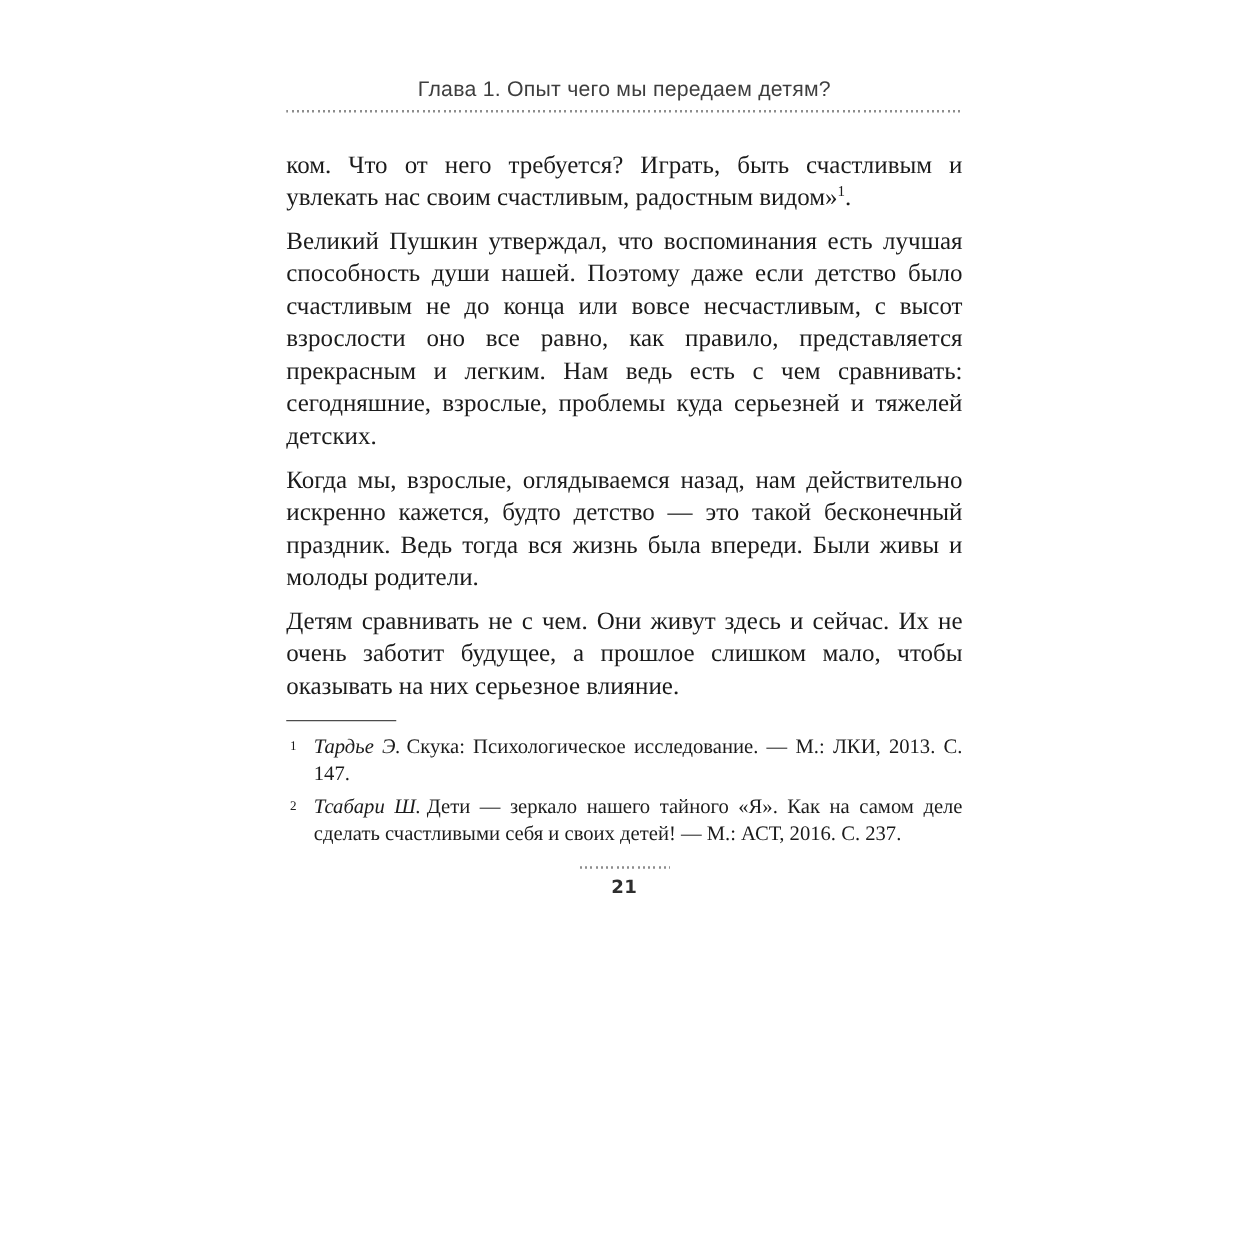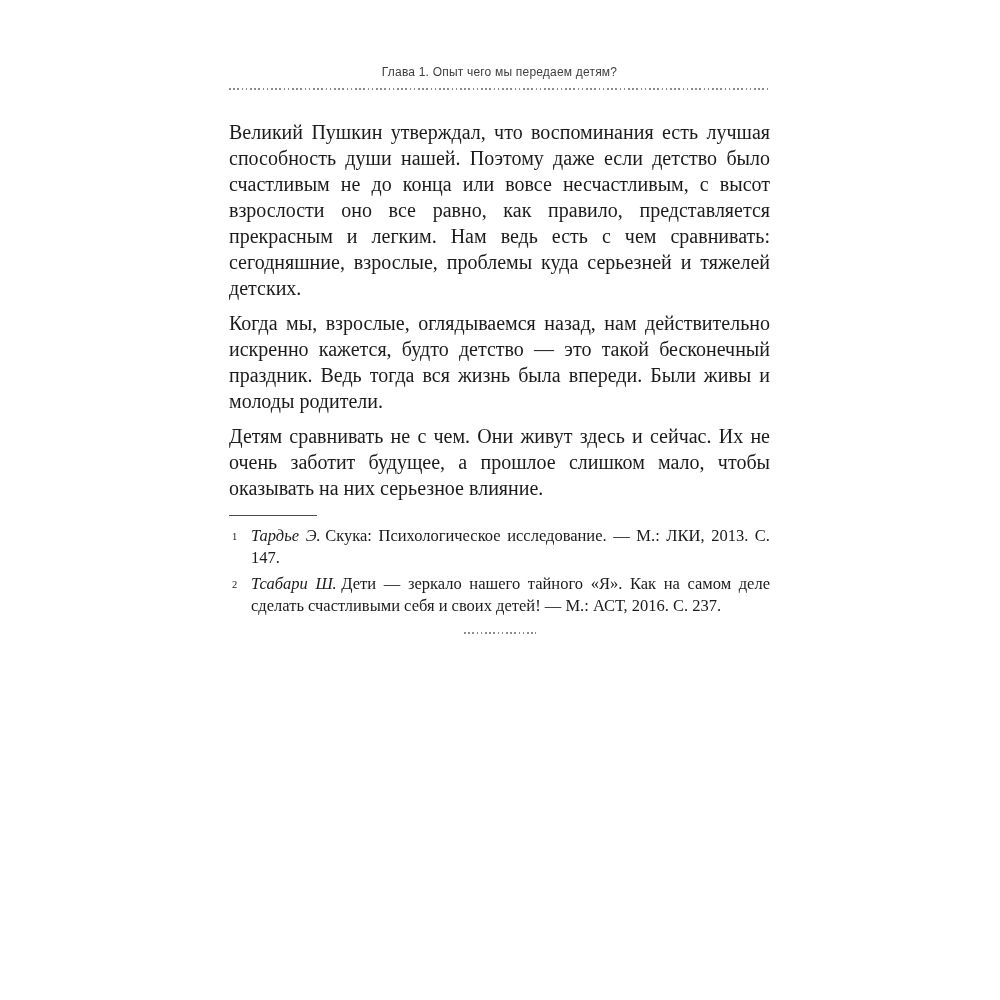--- a/index.html
+++ b/index.html
@@ -13,21 +13,21 @@
   .page {
     position: absolute;
     left: 229px;
     top: 62px;
     width: 541px;
   }
   
   .chapter-header { text-align: center; }
   .chapter-title {
     font-family: "Liberation Sans", "DejaVu Sans", sans-serif;
-    font-size: 12px;
+    font-size: 17px;
     line-height: 20px;
     color: #3e3e3e;
     letter-spacing: 0.2px;
   }
   .dotted-rule {
     margin-top: 6px;
     height: 2px;
     background-image: repeating-linear-gradient(90deg, #8d8d8d 0 1.6px, transparent 1.6px 4.2px);
   }
   
@@ -95,33 +95,35 @@
 <body>
 
 <div class="page">
 
   <header class="chapter-header">
     <div class="chapter-title">Глава 1. Опыт чего мы передаем детям?</div>
     <div class="dotted-rule"></div>
   </header>
 
   <main class="body-text">
+    <p><span>ком. Что от него требуется? Играть, быть счастливым и увлекать нас своим счастливым, радостным видом»</span><sup class="fn-ref">1</sup><span>.</span></p>
     <p><span>Великий Пушкин утверждал, что воспоминания есть лучшая способность души нашей. Поэтому даже если детство было счастливым не до конца или вовсе несчастливым, с высот взрослости оно все равно, как правило, представляется прекрасным и легким. Нам ведь есть с чем сравнивать: сегодняшние, взрослые, проблемы куда серьезней и тяжелей детских.</span></p>
     <p><span>Когда мы, взрослые, оглядываемся назад, нам действительно искренно кажется, будто детство — это такой бесконечный праздник. Ведь тогда вся жизнь была впереди. Были живы и молоды родители.</span></p>
     <p><span>Детям сравнивать не с чем. Они живут здесь и сейчас. Их не очень заботит будущее, а прошлое слишком мало, чтобы оказывать на них серьезное влияние.</span></p>
   </main>
 
   <footer>
     <div class="fn-rule"></div>
     <ol class="footnotes">
       <li>
         <sup>1</sup><i>Тардье Э.</i><span>Скука: Психологическое исследование. — М.: ЛКИ, 2013. С. 147.</span>
       </li>
       <li>
         <sup>2</sup><i>Тсабари Ш.</i><span>Дети — зеркало нашего тайного «Я». Как на самом деле сделать счастливыми себя и своих детей! — М.: АСТ, 2016. С. 237.</span>
       </li>
     </ol>
     <div class="page-footer">
       <div class="footer-dotted-rule"></div>
+      <div class="page-number">21</div>
     </div>
   </footer>
 
 </div>
 
 </body></html>

